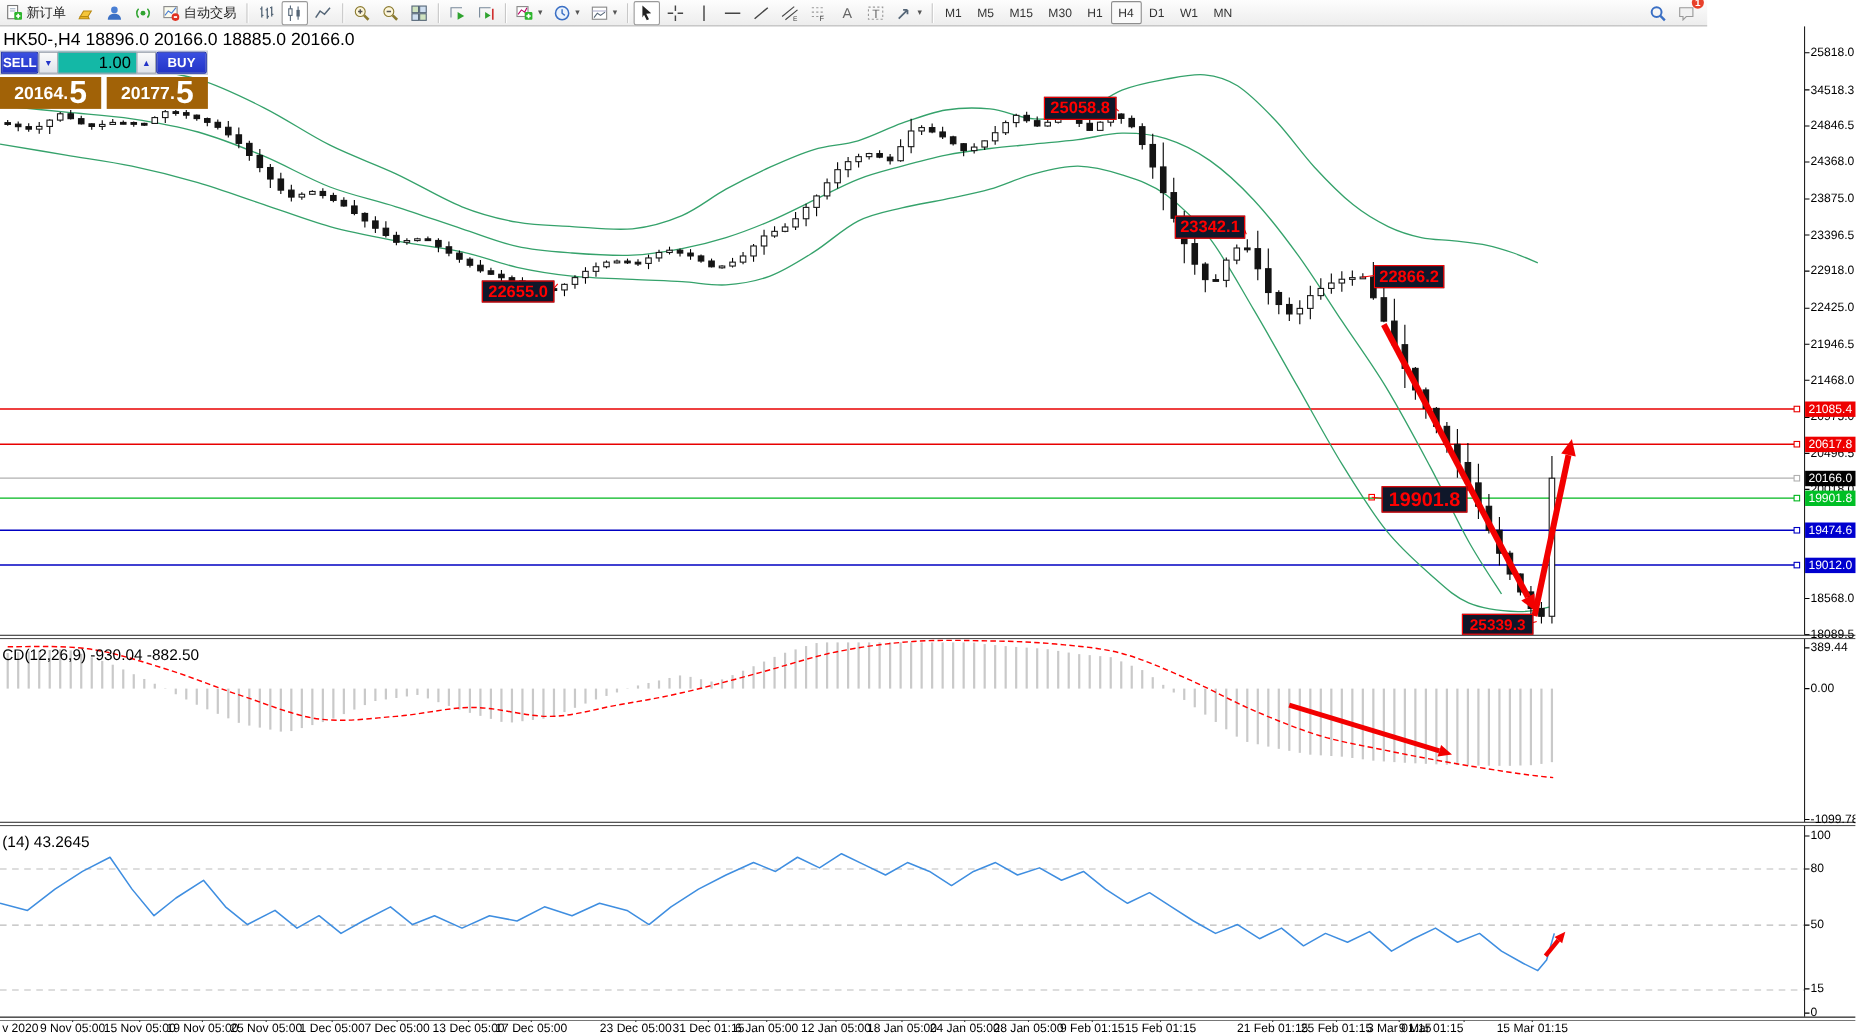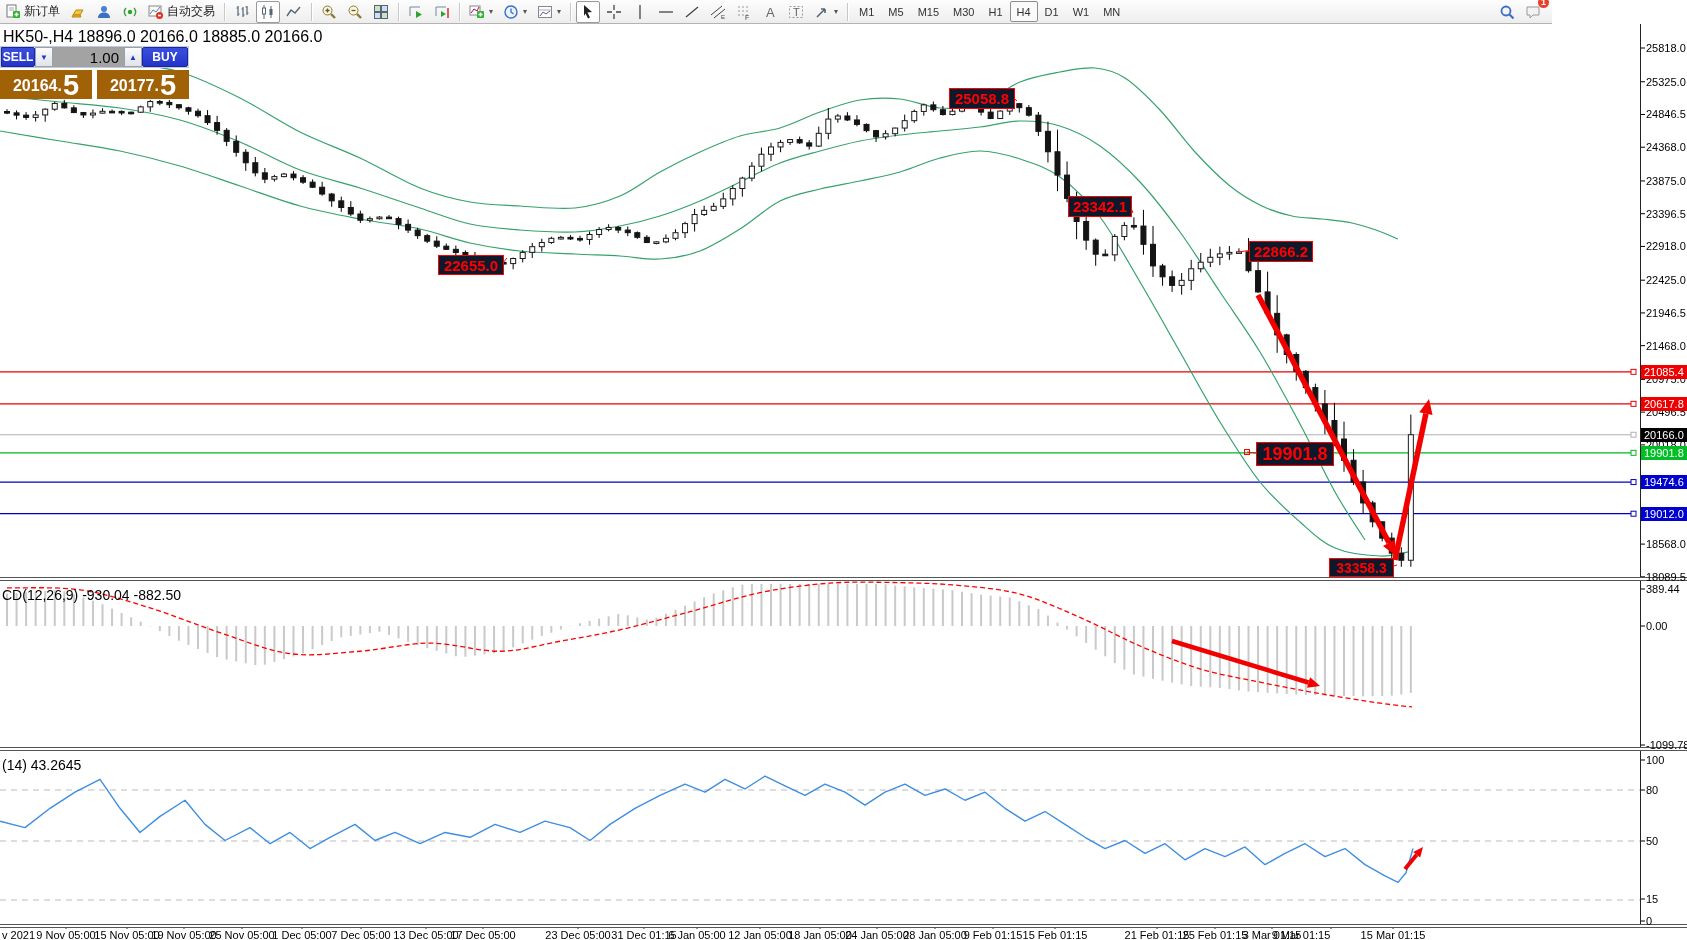--- a/index.html
+++ b/index.html
@@ -36,21 +36,21 @@
         display:flex;align-items:center;justify-content:center;z-index:16;white-space:nowrap;}
   
   #trade-panel{position:absolute;left:0;top:44px;width:189px;height:55px;z-index:30;font-family:"Liberation Sans",sans-serif;}
   #tp-row1{position:absolute;left:0;top:2px;height:22px;width:189px;background:#eef0f4;border:1px solid #c7cbd4;box-sizing:border-box;display:flex;}
   .tp-btn{background:linear-gradient(#3a4fe0,#2335c8);color:#fff;font-weight:bold;font-size:12px;
           display:flex;align-items:center;justify-content:center;border:1px solid #1527a8;box-sizing:border-box;}
   #tp-sell{width:34px;border-radius:0 2px 2px 0;}
   #tp-buy{width:46px;margin-left:auto;border-radius:2px;}
   .spin{width:18px;background:linear-gradient(#fbfbfb,#dfe3ea);border:1px solid #9aa1ad;color:#2335c8;
         font-size:8px;display:flex;align-items:center;justify-content:center;box-sizing:border-box;}
-  #tp-vol{flex:1;background:#a3a3a3;border:1px solid #9aa1ad;border-left:none;border-right:none;
+  #tp-vol{flex:1;background:#14b8a6;border:1px solid #9aa1ad;border-left:none;border-right:none;
           font-size:15px;color:#000;display:flex;align-items:center;justify-content:flex-end;padding-right:5px;box-sizing:border-box;}
   #tp-row2{position:absolute;left:0;top:26px;height:29px;width:189px;display:flex;gap:5px;}
   .tp-price{background:#a16207;color:#fff;flex:1;display:flex;align-items:flex-end;justify-content:center;overflow:hidden;}
   .tp-price .n{font-size:16px;font-weight:bold;line-height:26px;}
   .tp-price .b{font-size:29px;font-weight:bold;line-height:27px;margin-left:1px;}
   svg text{font-family:"Liberation Sans",sans-serif;}
 </style>
 </head>
 <body>
 
@@ -818,21 +818,21 @@
 
   <div id="chart-title">HK50-,H4 18896.0 20166.0 18885.0 20166.0</div>
   <div class="pane-sep" style="top:577px"></div>
   <div class="pane-sep" style="top:747px"></div>
   <div class="pane-sep" style="top:924px"></div>
   <div id="axis-vline"></div>
   <div class="pane-label" style="top:587px">CD(12,26,9) -930.04 -882.50</div>
   <div class="pane-label" style="top:757px">(14) 43.2645</div>
   <div id="labels-root">
       <div class="tick-label" style="top: 42px;">25818.0</div>
-      <div class="tick-label" style="top: 75.7348px;">25325.0</div>
+      <div class="tick-label" style="top: 75.7348px;">34518.3</div>
       <div class="tick-label" style="top: 108.477px;">24846.5</div>
       <div class="tick-label" style="top: 141.22px;">24368.0</div>
       <div class="tick-label" style="top: 174.955px;">23875.0</div>
       <div class="tick-label" style="top: 207.697px;">23396.5</div>
       <div class="tick-label" style="top: 240.44px;">22918.0</div>
       <div class="tick-label" style="top: 274.175px;">22425.0</div>
       <div class="tick-label" style="top: 306.917px;">21946.5</div>
       <div class="tick-label" style="top: 339.66px;">21468.0</div>
       <div class="tick-label" style="top: 373.395px;">20975.0</div>
       <div class="tick-label" style="top: 406.137px;">20496.5</div>
@@ -846,21 +846,21 @@
       <div class="tick-label" style="top: 784px;">80</div>
       <div class="tick-label" style="top: 835px;">50</div>
       <div class="tick-label" style="top: 893px;">15</div>
       <div class="tick-label" style="top: 915px;">0</div>
       <div class="tag" style="top: 364.84px; background: rgb(238, 0, 0);">21085.4</div>
       <div class="tag" style="top: 396.837px; background: rgb(238, 0, 0);">20617.8</div>
       <div class="tag" style="top: 427.752px; background: rgb(0, 0, 0);">20166.0</div>
       <div class="tag" style="top: 445.831px; background: rgb(0, 191, 37);">19901.8</div>
       <div class="tag" style="top: 475.063px; background: rgb(0, 0, 207);">19474.6</div>
       <div class="tag" style="top: 506.718px; background: rgb(0, 0, 207);">19012.0</div>
-      <div class="time-label left" style="left: 2px;">v 2021</div>
+      <div class="time-label left" style="left: 2px;">v 2020</div>
       <div class="time-label" style="left: 66px;">9 Nov 05:00</div>
       <div class="time-label" style="left: 127px;">15 Nov 05:00</div>
       <div class="time-label" style="left: 184px;">19 Nov 05:00</div>
       <div class="time-label" style="left: 242px;">25 Nov 05:00</div>
       <div class="time-label" style="left: 302px;">1 Dec 05:00</div>
       <div class="time-label" style="left: 361px;">7 Dec 05:00</div>
       <div class="time-label" style="left: 426px;">13 Dec 05:00</div>
       <div class="time-label" style="left: 483px;">17 Dec 05:00</div>
       <div class="time-label" style="left: 578px;">23 Dec 05:00</div>
       <div class="time-label" style="left: 644px;">31 Dec 01:15</div>
@@ -874,21 +874,21 @@
       <div class="time-label" style="left: 1157px;">21 Feb 01:15</div>
       <div class="time-label" style="left: 1215px;">25 Feb 01:15</div>
       <div class="time-label" style="left: 1272px;">3 Mar 01:15</div>
       <div class="time-label" style="left: 1301px;">9 Mar 01:15</div>
       <div class="time-label" style="left: 1393px;">15 Mar 01:15</div>
       <div class="anno" style="left: 949px; top: 88px; width: 64px; height: 19px; font-size: 15px;">25058.8</div>
       <div class="anno" style="left: 1068px; top: 196px; width: 62px; height: 19px; font-size: 15px;">23342.1</div>
       <div class="anno" style="left: 1249px; top: 241px; width: 62px; height: 19px; font-size: 15px;">22866.2</div>
       <div class="anno" style="left: 438px; top: 255px; width: 64px; height: 18px; font-size: 15px;">22655.0</div>
       <div class="anno" style="left: 1256px; top: 442px; width: 76px; height: 22px; font-size: 18px;">19901.8</div>
-      <div class="anno" style="left: 1329px; top: 558px; width: 63px; height: 17px; font-size: 14px;">33358.3</div>
+      <div class="anno" style="left: 1329px; top: 558px; width: 63px; height: 17px; font-size: 14px;">25339.3</div>
     </div>
 
   <div id="trade-panel">
     <div id="tp-row1">
       <span class="tp-btn" id="tp-sell">SELL</span>
       <span class="spin">▼</span>
       <span id="tp-vol">1.00</span>
       <span class="spin">▲</span>
       <span class="tp-btn" id="tp-buy">BUY</span>
     </div>

